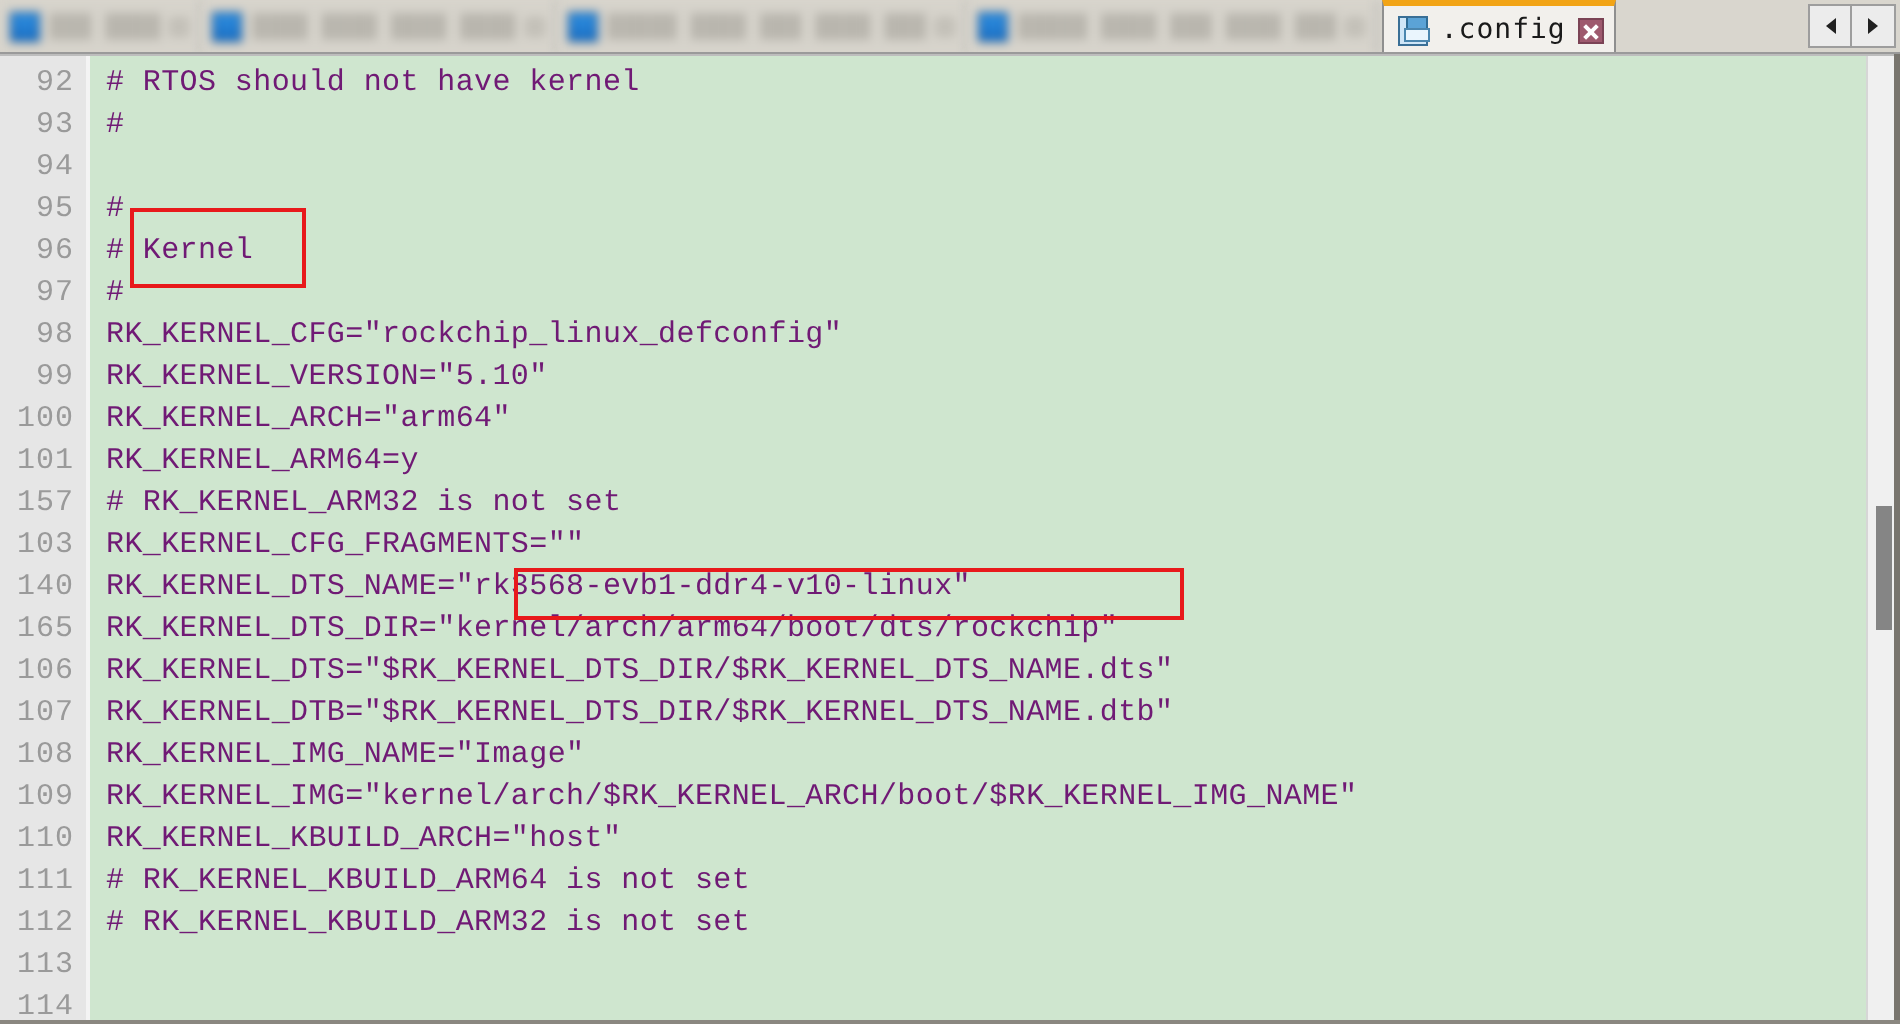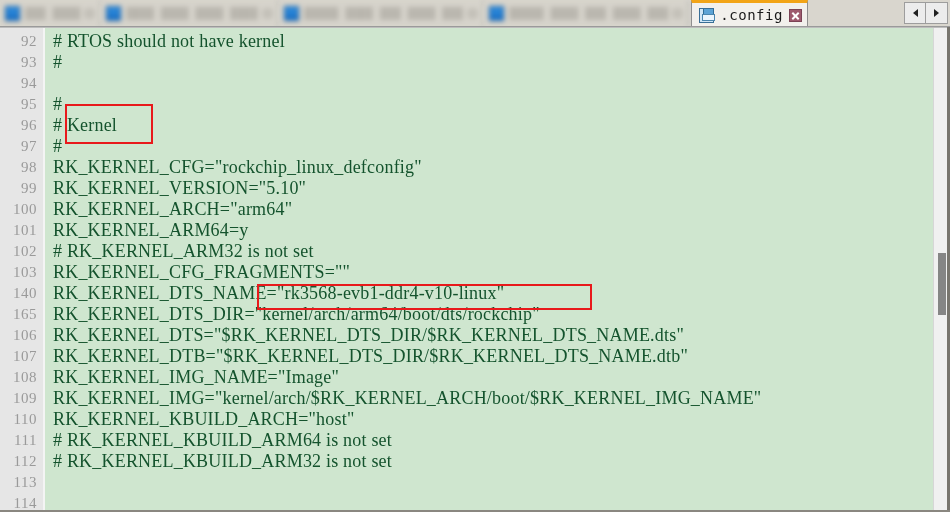--- a/index.html
+++ b/index.html
@@ -172,41 +172,41 @@
     background: #e6e6e6;
     border-right: 2px solid #f4f4f4;
     padding-top: 3px;
     text-align: right;
   }
 
   .lineno {
     height: 21px;
     line-height: 21px;
     padding-right: 6px;
-    font-family: Liberation Serif, serif;
+    font-family: Liberation Mono, monospace;
     font-size: 15px;
     color: #9a9a9a;
     letter-spacing: 0.5px;
   }
 
   #code {
     flex: 1 1 auto;
     position: relative;
     padding-top: 3px;
     padding-left: 8px;
     background: #cfe6cf;
     overflow: hidden;
   }
 
   .codeline {
     height: 21px;
     line-height: 21px;
-    font-family: Liberation Serif, serif;
-    font-size: 18px;
-    color: #14532d;
+    font-family: Liberation Mono, monospace;
+    font-size: 15px;
+    color: #701a75;
     white-space: pre;
     letter-spacing: 0.2px;
   }
 
   
   .annot {
     position: absolute;
     border: 2px solid #e8191b;
     pointer-events: none;
   }
@@ -295,21 +295,21 @@
     <div class="lineno">92</div>
     <div class="lineno">93</div>
     <div class="lineno">94</div>
     <div class="lineno">95</div>
     <div class="lineno">96</div>
     <div class="lineno">97</div>
     <div class="lineno">98</div>
     <div class="lineno">99</div>
     <div class="lineno">100</div>
     <div class="lineno">101</div>
-    <div class="lineno">102</div>
+    <div class="lineno">157</div>
     <div class="lineno">103</div>
     <div class="lineno">140</div>
     <div class="lineno">165</div>
     <div class="lineno">106</div>
     <div class="lineno">107</div>
     <div class="lineno">108</div>
     <div class="lineno">109</div>
     <div class="lineno">110</div>
     <div class="lineno">111</div>
     <div class="lineno">112</div>

